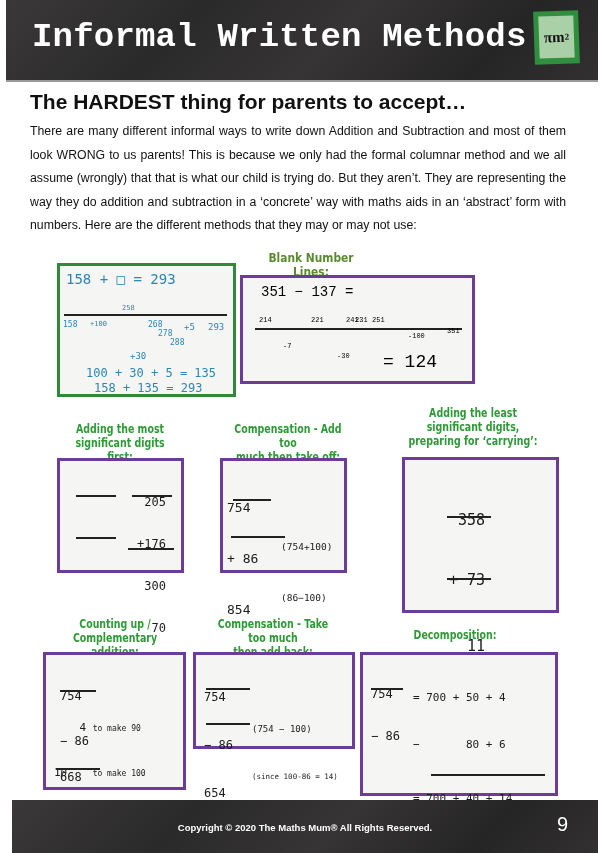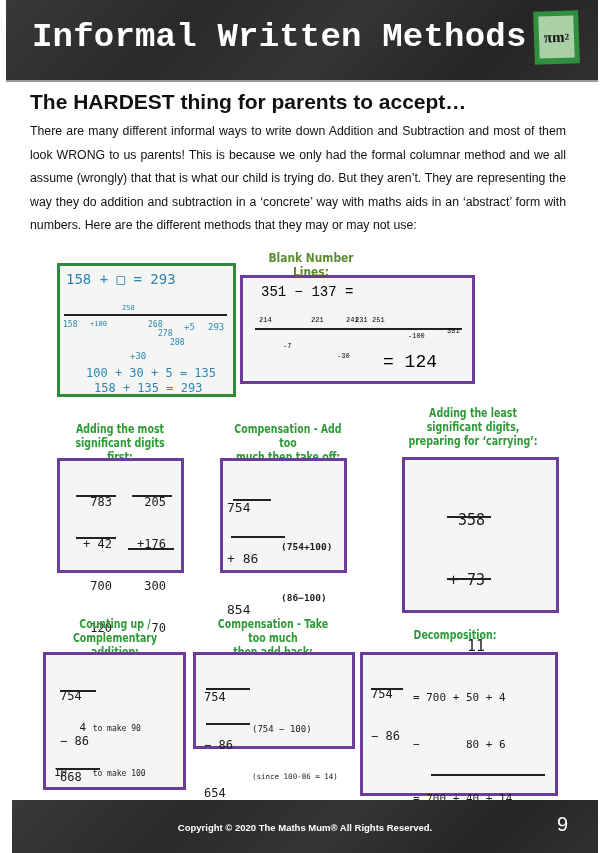--- a/index.html
+++ b/index.html
@@ -71,28 +71,20 @@
   <div class="hw red" style="left:94px;top:74px;font-size:7px;">-30</div>
   <div class="hw red" style="left:165px;top:54px;font-size:7px;">-100</div>
   <div class="hw red" style="left:140px;top:74px;font-size:18px;">= 124</div>
 </div>
 
 <div class="label" style="left:50px;top:422px;width:140px;">
     <div>Adding the most</div>
     <div>significant digits first:</div>
   </div>
 <div class="box" style="left:57px;top:458px;width:127px;height:115px;">
-  <div class="hw" style="left:8px;top:6px;font-size:12px;line-height:14px;text-align:right;width:44px;">
-    <div>783</div>
-    <div>+ 42</div>
-    <div>700</div>
-    <div>120</div>
-    <div>5</div>
-    <div>825</div>
-  </div>
   <div class="line" style="left:16px;width:40px;top:34px;"></div>
   <div class="line" style="left:16px;width:40px;top:76px;"></div>
   <div class="hw" style="left:62px;top:6px;font-size:12px;line-height:14px;text-align:right;width:44px;">
     <div>205</div>
     <div>+176</div>
     <div>300</div>
     <div>70</div>
     <div>11</div>
     <div style="margin-top:6px;">381</div>
   </div>
@@ -107,21 +99,21 @@
 <div class="box" style="left:220px;top:458px;width:127px;height:115px;">
   <div class="hw" style="left:4px;top:4px;font-size:13px;line-height:17px;">
     <div>754</div>
     <div>+ 86</div>
     <div>854</div>
     <div>−14</div>
     <div style="margin-top:3px;">840</div>
   </div>
   <div class="line" style="left:10px;width:38px;top:38px;"></div>
   <div class="line" style="left:8px;width:54px;top:75px;"></div>
-  <div class="hw" style="left:58px;top:43px;font-size:9.5px;line-height:17px;font-weight:bold;">
+  <div class="hw" style="left:58px;top:43px;font-size:9.5px;line-height:17px;">
     <div>(754+100)</div>
     <div>(86−100)</div>
   </div>
 </div>
 
 <div class="label" style="left:393px;top:406px;width:160px;">
     <div>Adding the least</div>
     <div>significant digits,</div>
     <div>preparing for ‘carrying’:</div>
   </div>

